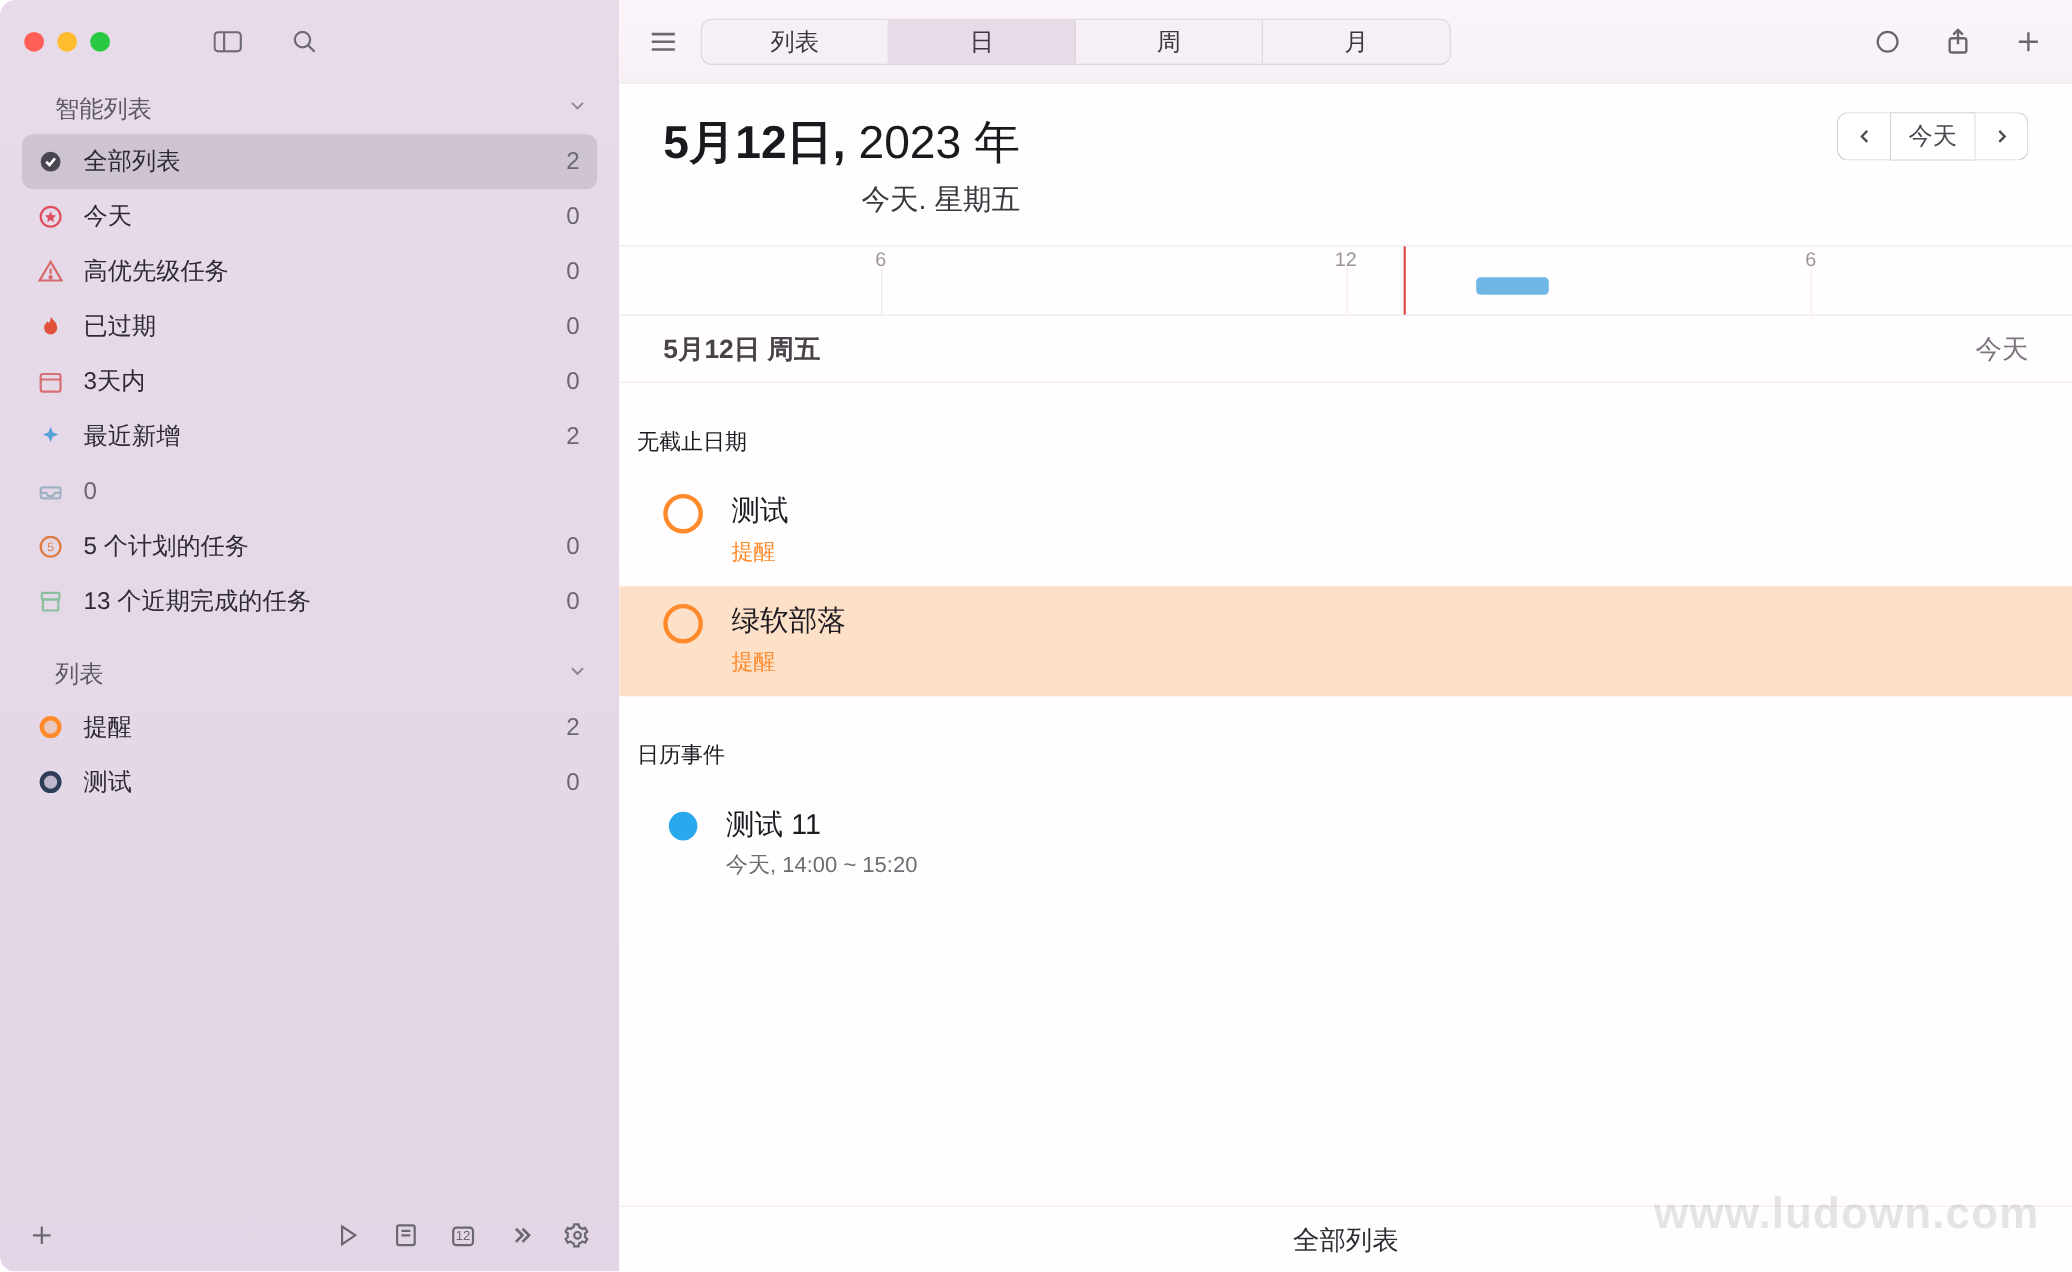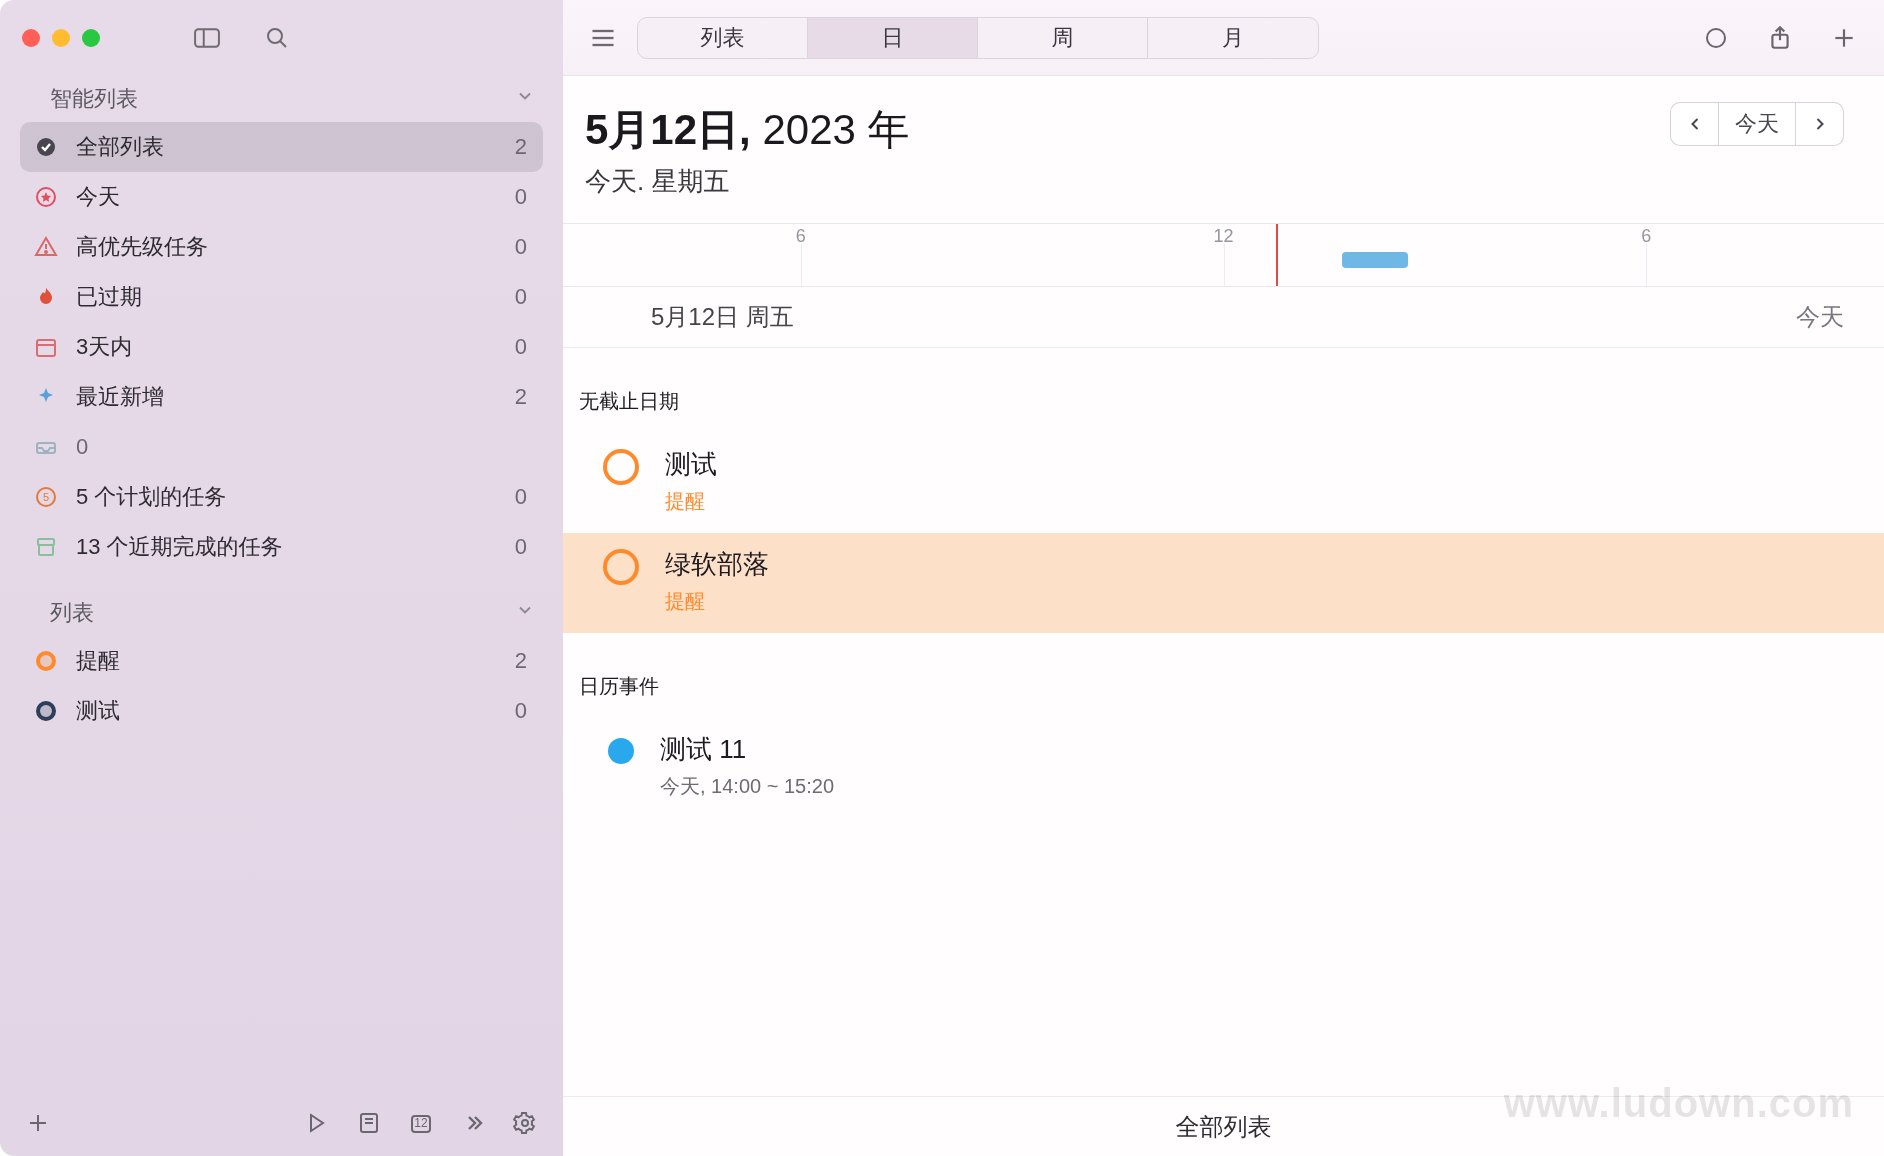--- a/index.html
+++ b/index.html
@@ -26,36 +26,36 @@
 .sb-footer svg, .sb-footer .ficon { width:24px; height:24px; }
 .main { flex:1; height:100%; background: #fffdfe; display:flex; flex-direction:column; }
 .main-toolbar { height: 76px; display:flex; align-items:center; padding: 0 26px; gap: 20px; border-bottom: 1px solid #e9e3ea; background: linear-gradient(180deg,#fbf5fb,#f7f0f7); }
 .hamb { width:28px; height:28px; color:#6e6871; cursor:pointer; }
 .seg { display:flex; border:1px solid #dcd4dd; border-radius: 10px; overflow:hidden; background:#f6eff6; }
 .seg button { width: 170px; height: 40px; border:none; background:transparent; font-size: 22px; color:#3b3740; cursor:pointer; border-right:1px solid #dcd4dd; }
 .seg button:last-child { border-right:none; }
 .seg button.active { background:#e7dbe8; }
 .main-toolbar .right { margin-left:auto; display:flex; gap: 36px; align-items:center; color:#6a666d; }
 .tb-iconbtn { width:28px; height:28px; display:flex; align-items:center; justify-content:center; cursor:pointer; }
-.date-hdr { padding: 26px 40px 10px 22px; display:flex; align-items:flex-start; }
+.date-hdr { padding: 26px 40px 10px 40px; display:flex; align-items:flex-start;text-align:right; }
 .date-hdr .left .d1 { font-size: 42px; color:#1b181e; }
 .date-hdr .left .d1 b { font-weight: 700; }
 .date-hdr .left .d2 { font-size: 26px; color:#3a363e; margin-top: 6px; }
 .date-hdr .nav { margin-left:auto; display:flex; align-items:center; }
 .navbtn { height:44px; border:1px solid #d8d2da; background:#fff; color:#4b4750; font-size: 22px; display:flex; align-items:center; justify-content:center; cursor:pointer; }
 .navbtn.prev { width:48px; border-top-left-radius:10px; border-bottom-left-radius:10px; border-right:none; }
 .navbtn.today { padding: 0 16px; }
 .navbtn.next { width:48px; border-top-right-radius:10px; border-bottom-right-radius:10px; border-left:none; }
 .timeline { position:relative; height: 64px; border-top:1px solid #ece6ee; border-bottom:1px solid #ece6ee; margin-top:14px; }
 .timeline .hourlabel { position:absolute; top:2px; font-size:18px; color:#9a949d; transform:translateX(-50%); }
 .timeline .tick { position:absolute; top:20px; bottom:0; width:1px; background:#efe9f1; }
 .timeline .nowline { position:absolute; top:0; bottom:0; width:2px; background:#e24848; }
 .timeline .event { position:absolute; top:28px; height:16px; background:#6fb8e6; border-radius:4px; }
 .datebar { display:flex; align-items:center; padding: 14px 40px; border-bottom:1px solid #efe9f0; font-size:24px; }
-.datebar .dl { color:#474349; font-weight:400;margin-left:48px; }
+.datebar .dl { color:#474349; font-weight:700; }
 .datebar .dr { margin-left:auto; color:#7a757e; }
 .section-title { font-size:20px; font-weight:400; color:#1f1b22; padding: 40px 40px 18px 16px; }
 .task-row { display:flex; align-items:flex-start; padding: 14px 40px 18px 40px; gap: 26px; cursor:pointer; }
 .task-row.hl { background:#fde0c8; }
 .circle { width:36px; height:36px; border-radius:50%; border:4px solid #ff8a2c; margin-top:2px; flex-shrink:0; }
 .dotfill { width:26px; height:26px; border-radius:50%; background:#2aa8ee; margin-top:6px; margin-left:5px; flex-shrink:0; }
 .task-body .t1 { font-size:26px; color:#1e1a21; }
 .task-body .t2 { font-size:20px; color:#ff8a2c; margin-top:6px; }
 .task-body .t3 { font-size:20px; color:#6f6b73; margin-top:6px; }
 .main-footer { margin-top:auto; height:60px; display:flex; align-items:center; justify-content:center; font-size:24px; color:#2f2b33; border-top:1px solid #efe9f0; }

